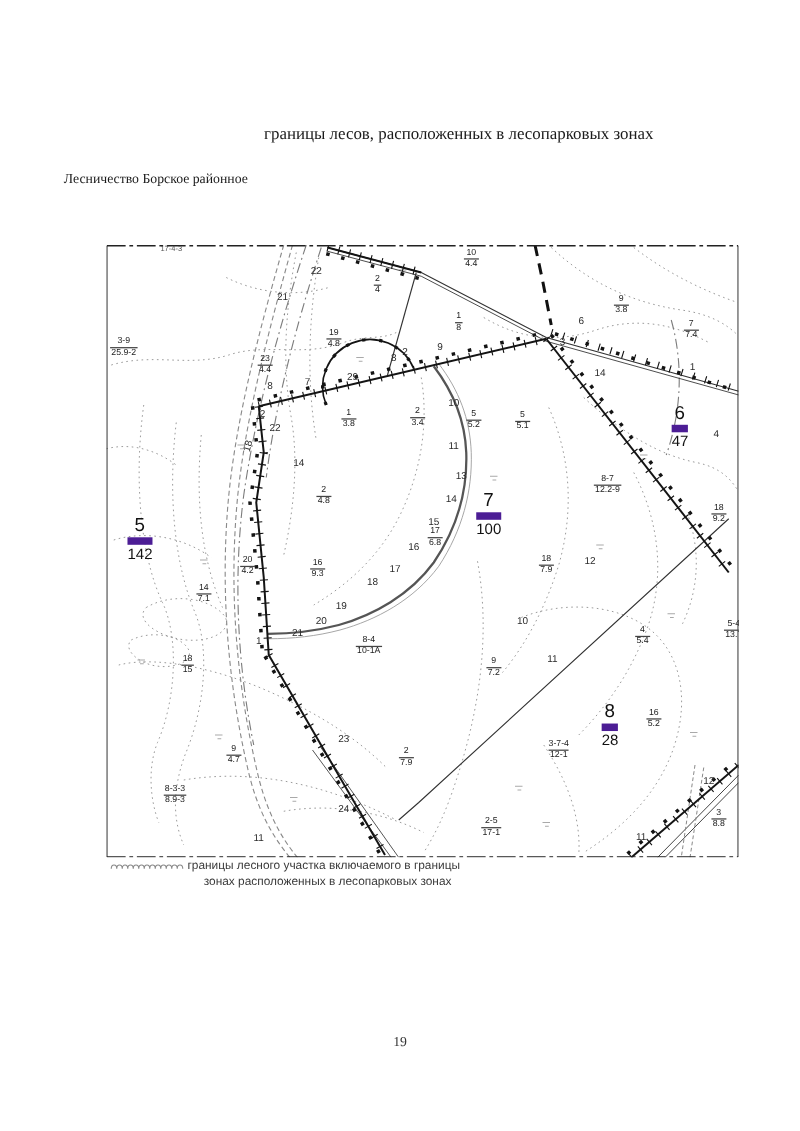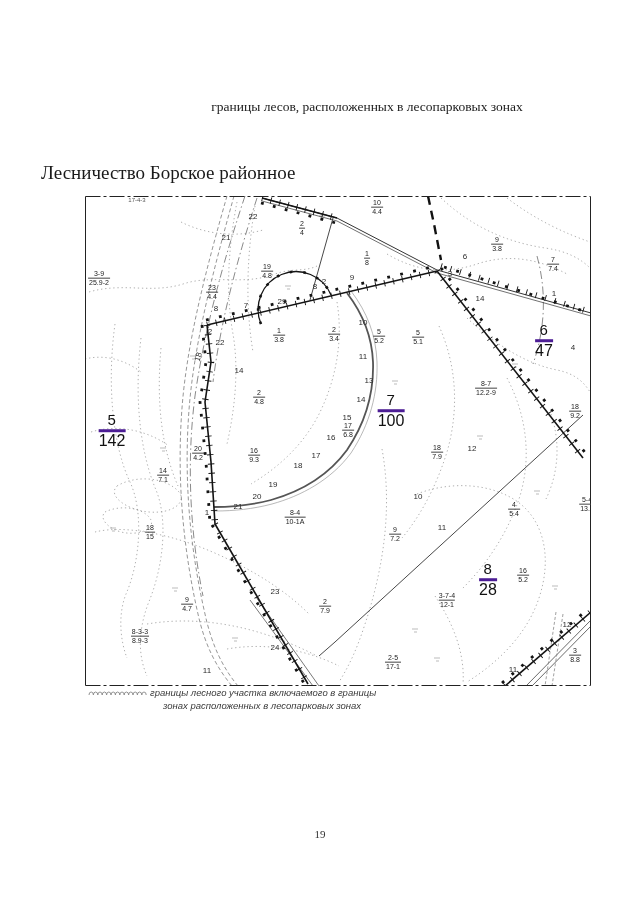--- a/index.html
+++ b/index.html
@@ -3,36 +3,36 @@
 <meta charset="utf-8">
 <style>
   html,body{margin:0;padding:0;background:#fff;}
   #page{position:relative;width:640px;height:905px;background:#ffffff;overflow:hidden;
         font-family:"Liberation Serif",serif;color:#1a1a1a;}
   .ctext{position:absolute;left:0;width:100%;text-align:center;}
   .title{top:58px;font-size:14.5px;font-weight:bold;letter-spacing:.3px;}
   .sub{font-size:13.5px;}
   .sub1{top:79px;}
   .sub2{top:99px;padding-left:47px;}
-  .hline{position:absolute;left:41px;font-size:19px;white-space:nowrap;margin-top:25px;}
+  .hline{position:absolute;left:51px;font-size:11px;white-space:nowrap;}
   .h1{top:137px;}
   .h2{top:157px;}
   #map{position:absolute;left:85px;top:196px;width:506px;height:490px;overflow:hidden;}
   #map svg{position:absolute;left:0;top:0;}
   .lbl{position:absolute;transform:translate(-50%,-50%);text-align:center;white-space:nowrap;
        font-family:"Liberation Sans",sans-serif;color:#222;line-height:1.05;z-index:3;}
   .fr{font-size:7px;}
   .fr .num,.fr .den{display:block;}
   .fr .den{border-top:1px solid #444;margin-top:.5px;padding:.5px 1px 0 1px;}
   .pl{font-size:8px;color:#2b2b2b;}
   .big{font-size:12px;color:#111;}
   .big .num{display:block;font-size:15px;letter-spacing:.5px;}
-  .big .den{display:block;border-top:3px solid #4c1d95;font-size:16px;margin-top:1px;padding-top:1px;}
+  .big .den{display:block;border-top:6px solid #4c1d95;font-size:12px;margin-top:1px;padding-top:1px;}
   .tiny{font-size:6px;color:#555;}
-  .lg{position:absolute;font-family:"Liberation Sans",sans-serif;font-size:9.5px;color:#3a3a3a;font-style:italic;}
+  .lg{position:absolute;font-family:"Liberation Sans",sans-serif;font-size:9.5px;color:#3a3a3a;}
   .lg1{left:150px;top:687px;}
   .lg2{left:163px;top:700px;}
   #legend-sym{position:absolute;left:88px;top:688px;}
   .pgnum{top:828px;font-size:11px;color:#333;}
 </style>
 </head>
 <body>
 
 <div id="page">
 

